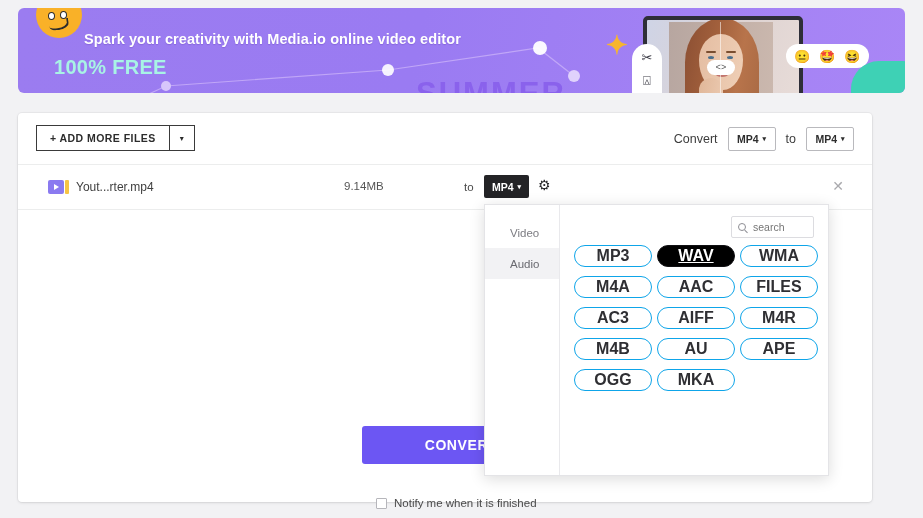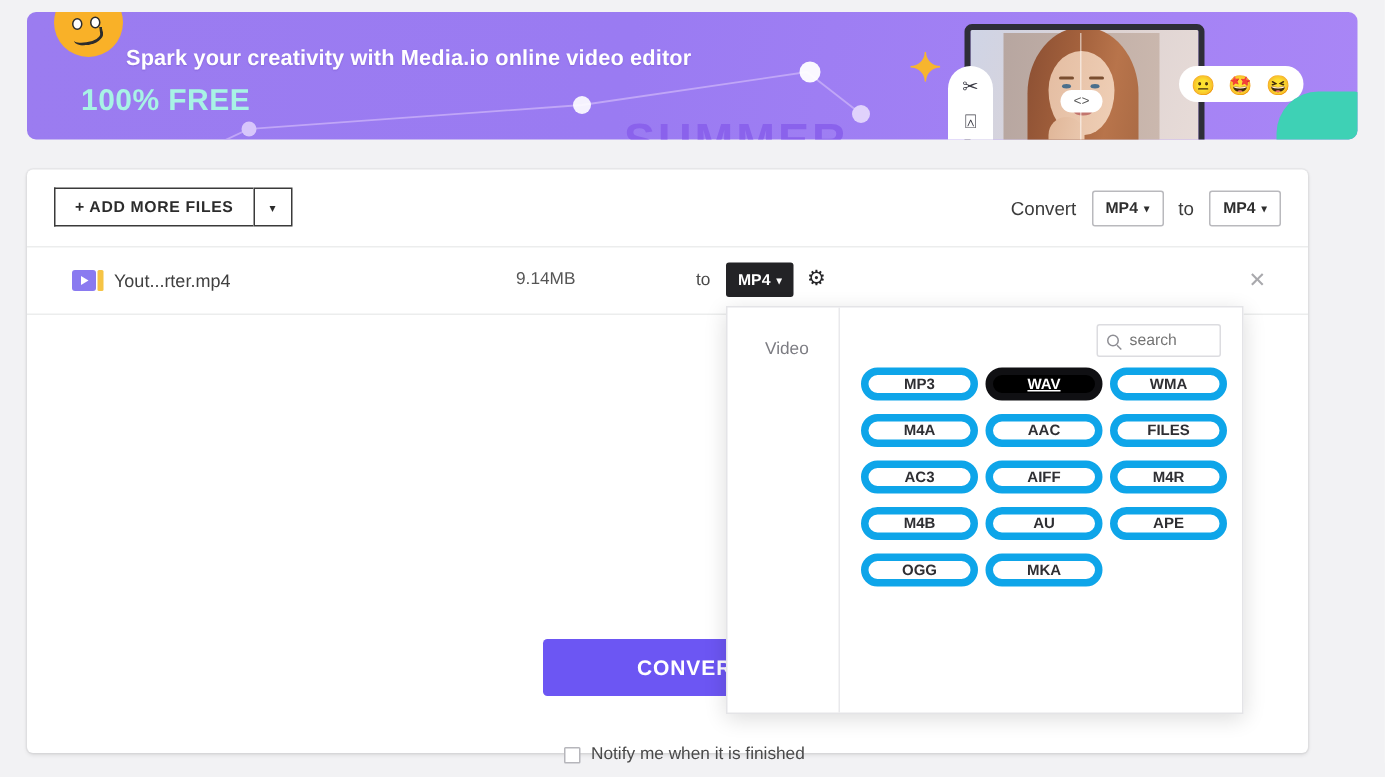--- a/index.html
+++ b/index.html
@@ -331,25 +331,25 @@
   }
   .fmt-grid {
     position: absolute; left: 14px; top: 40px;
     width: 250px;
     display: grid;
     grid-template-columns: repeat(3, 78px);
     gap: 9px 5px;
   }
   .fmt-chip {
     height: 22px;
-    border: 5px solid #0ea5e9;
+    border: 1px solid #0ea5e9;
     border-radius: 11px;
     background: #fff;
     display: flex; align-items: center; justify-content: center;
-    font-size: 10px; font-weight: bold; color: #2f2f33;
+    font-size: 16px; font-weight: bold; color: #2f2f33;
     cursor: pointer;
   }
   .fmt-chip.selected {
     background: #000000; border-color: #101013; color: #fff;
     text-decoration: underline;
   }
 </style>
 </head>
 <body>
 
@@ -446,20 +446,21 @@
 
     <button class="convert-btn">CONVERT</button>
     <div class="notify">
       <div class="box"></div>
       <span>Notify me when it is finished</span>
     </div>
 
     <div class="fmt-panel">
       <div class="fmt-side">
         <div class="fmt-side-item">Video</div>
+        <div class="fmt-side-item active">Audio</div>
       </div>
       <div class="fmt-main">
         <div class="search-box">
           <span class="mag"></span>
           <input type="text" placeholder="search" style="">
         </div>
         <div class="fmt-grid">
           <div class="fmt-chip">MP3</div>
           <div class="fmt-chip selected">WAV</div>
           <div class="fmt-chip">WMA</div>

